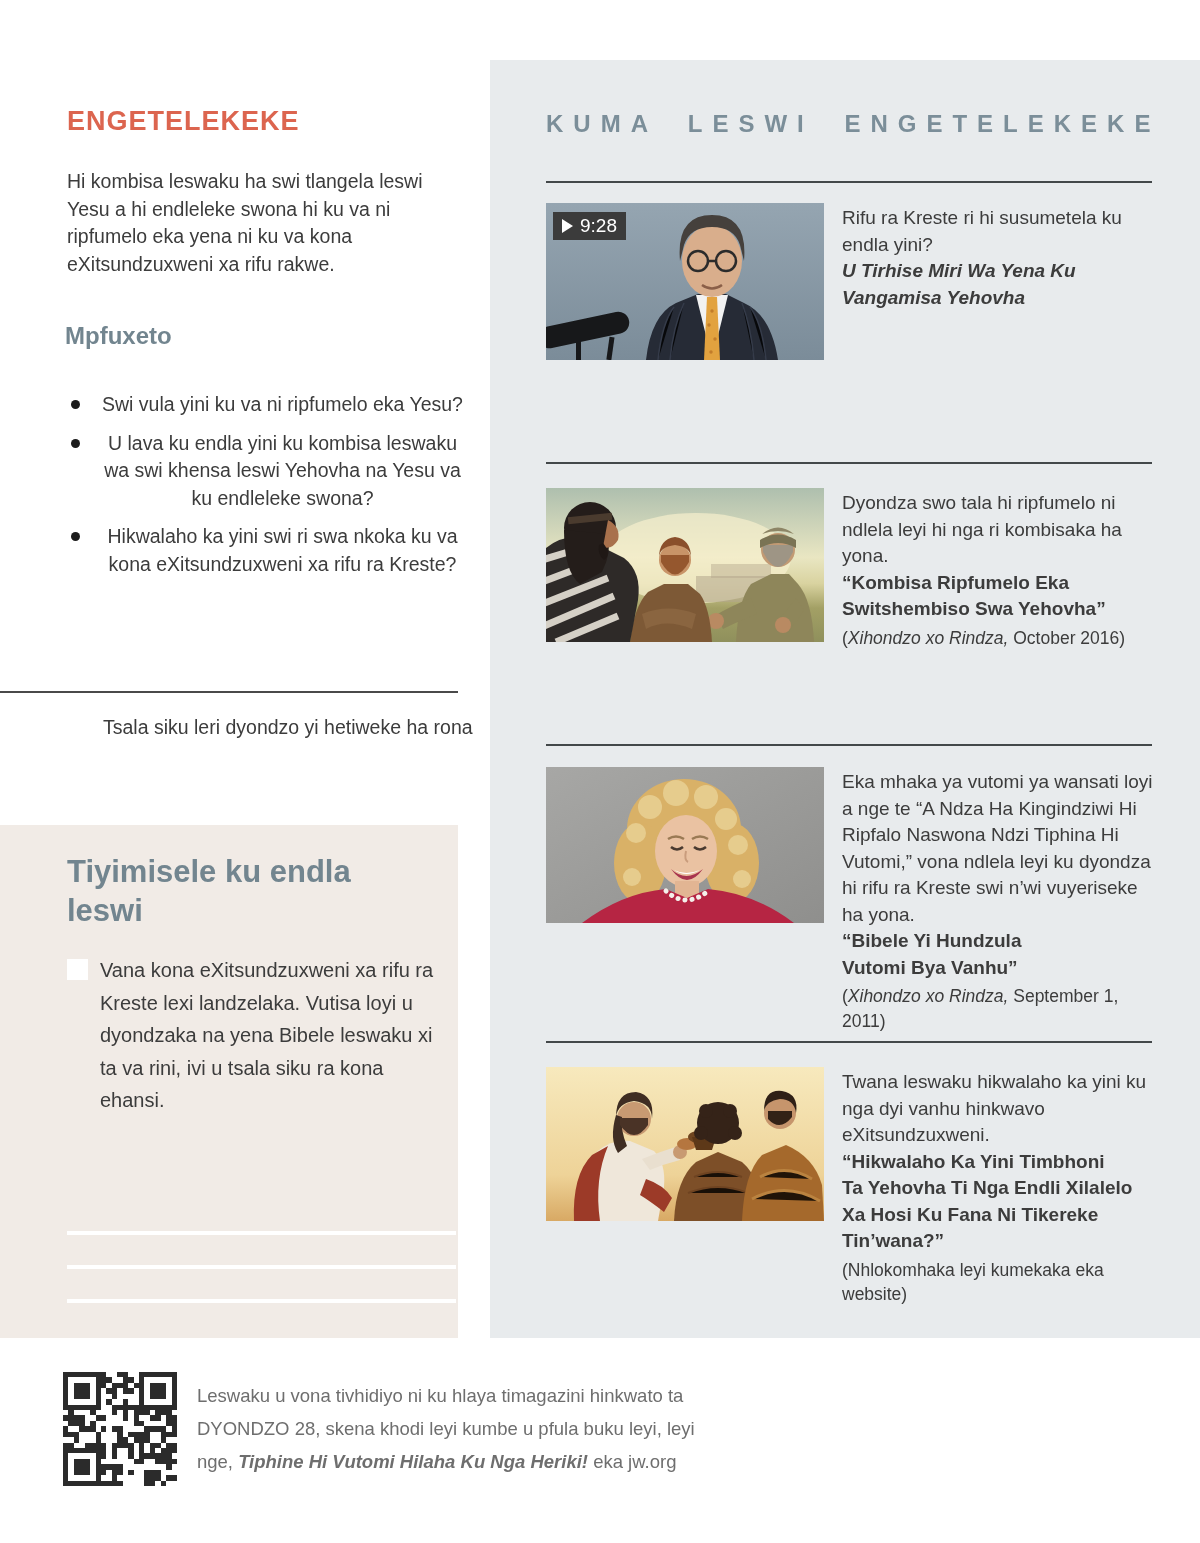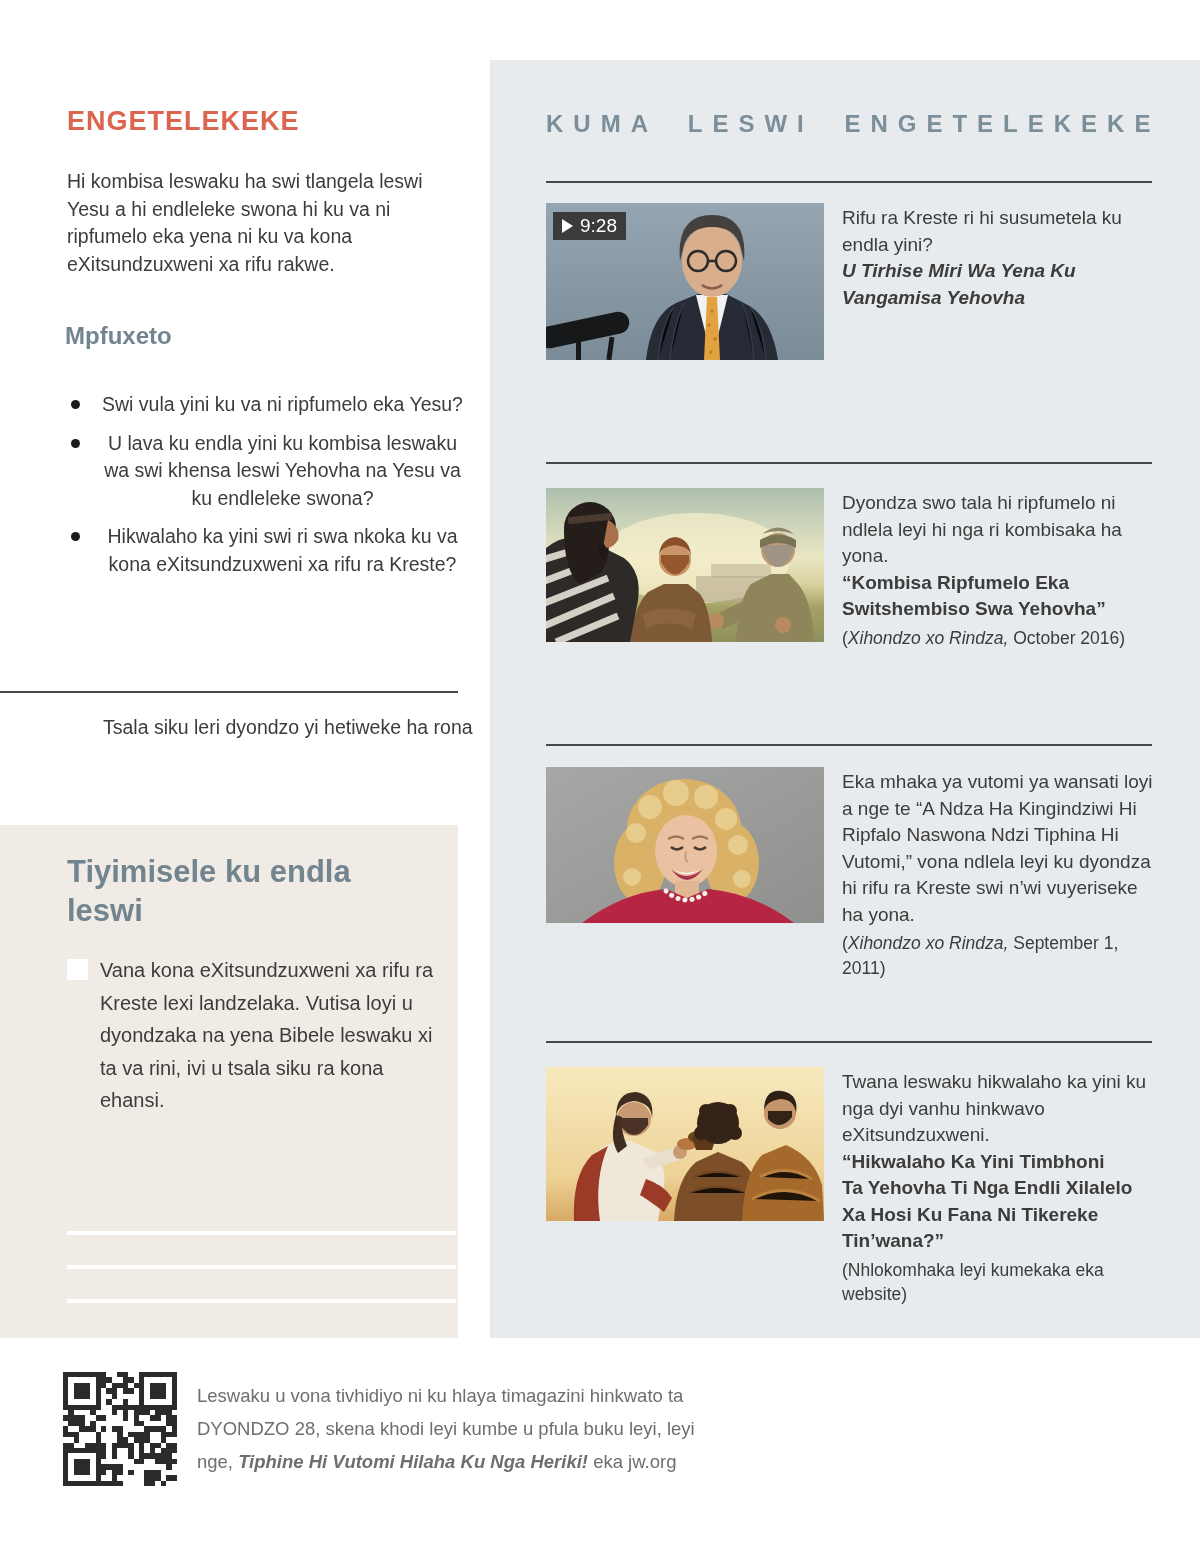--- a/index.html
+++ b/index.html
@@ -239,20 +239,22 @@
         <path d="M140 84 Q138 93 142 95" stroke="#c99c7c" stroke-width="2" fill="none"></path>
         <path d="M125 102 Q140 116 157 102 Q141 124 125 102 Z" fill="#a8344e"></path>
         <path d="M128 103 Q140 111 154 103 Q140 109 128 103 Z" fill="#ffffff"></path>
         <rect x="129" y="114" width="24" height="20" fill="#e2b593"></rect>
         <path d="M36 156 Q76 126 120 122 L141 131 L162 122 Q208 126 248 156 Z" fill="#b62543"></path>
         <path d="M120 124 Q140 142 162 124" stroke="#f4f0ea" stroke-width="5" fill="none" stroke-dasharray="0.1 7" stroke-linecap="round"></path>
       </svg>
     </div>
     <div class="mi-text">
       <p class="mi-body">Eka mhaka ya vutomi ya wansati loyi a nge te “A Ndza Ha Kingindziwi Hi Ripfalo Naswona Ndzi Tiphina Hi Vutomi,” vona ndlela leyi ku dyondza hi rifu ra Kreste swi n’wi vuyeriseke ha yona.</p>
+      <p class="mi-title">“Bibele Yi Hundzula
+Vutomi Bya Vanhu”</p>
       <p class="mi-cite"><span>(</span><span class="src">Xihondzo xo Rindza,</span><span> September 1, 2011)</span></p>
     </div>
   </div>
 
   <div class="media-item mi-4">
     <div class="mi-img" style="height:154px">
       <svg width="278" height="154" viewBox="0 0 278 154">
         <defs>
           <linearGradient id="ebg" x1="0" y1="0" x2="0" y2="1">
             <stop offset="0" stop-color="#f7e9bd"></stop>

